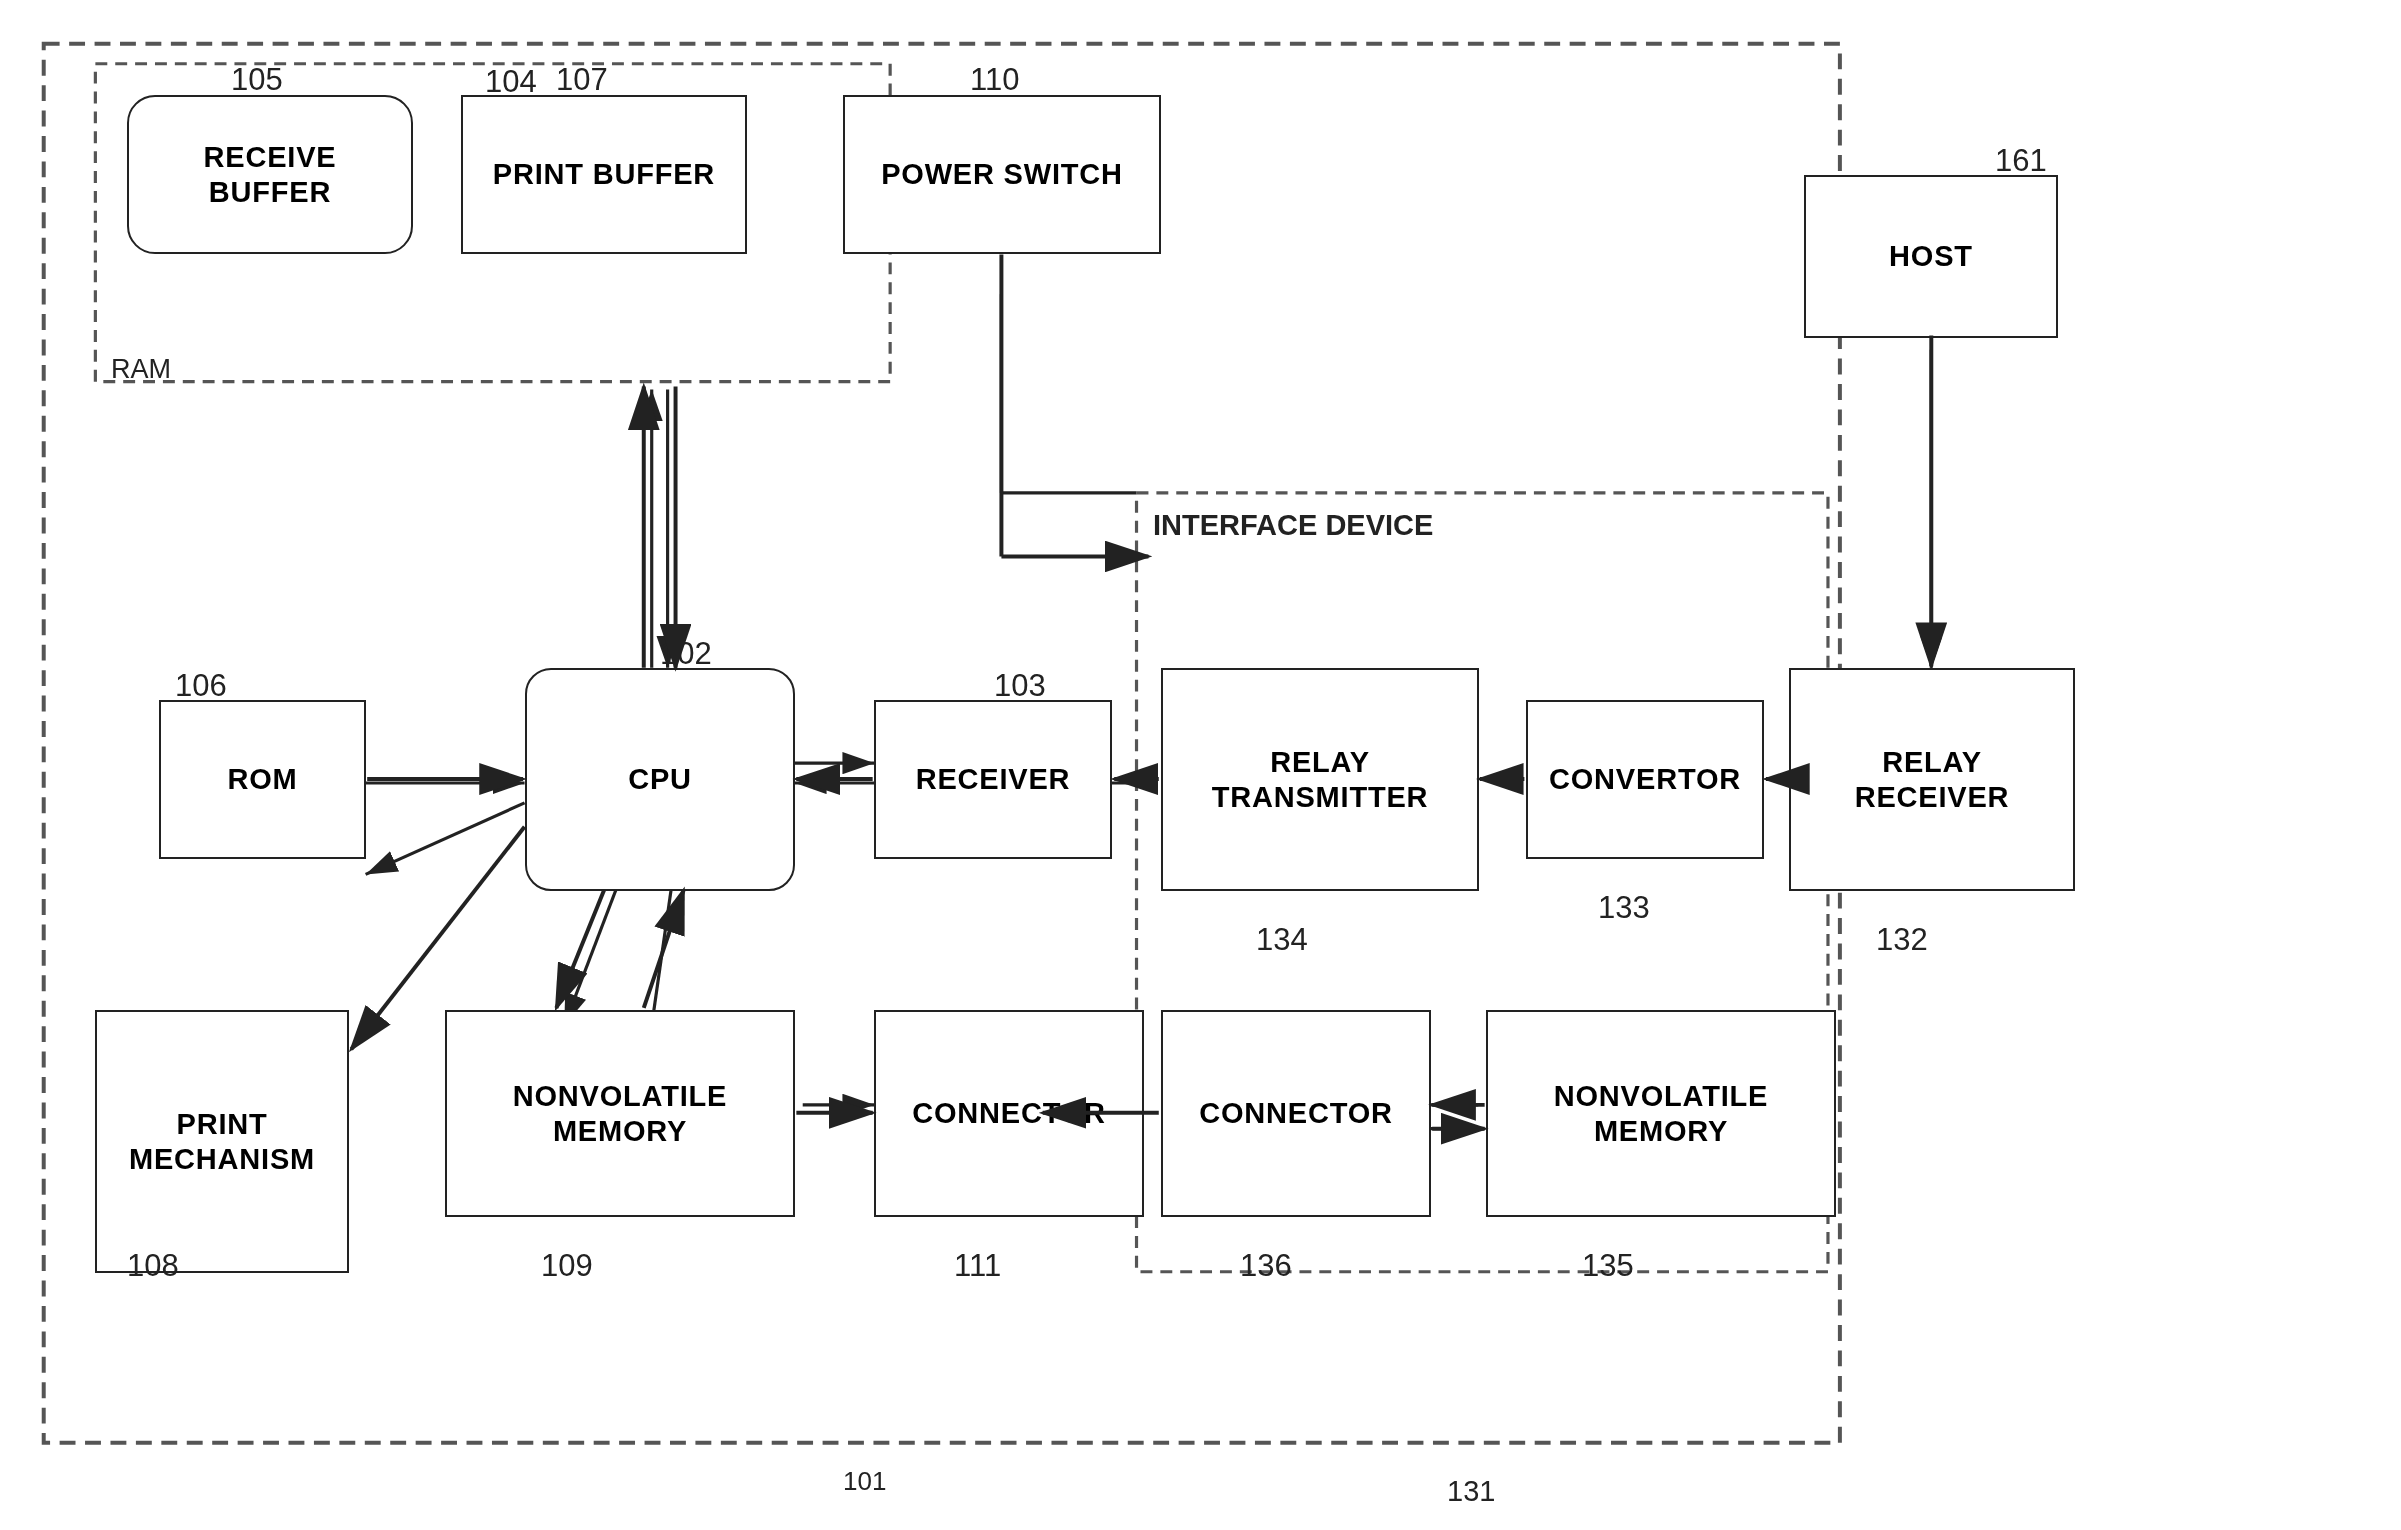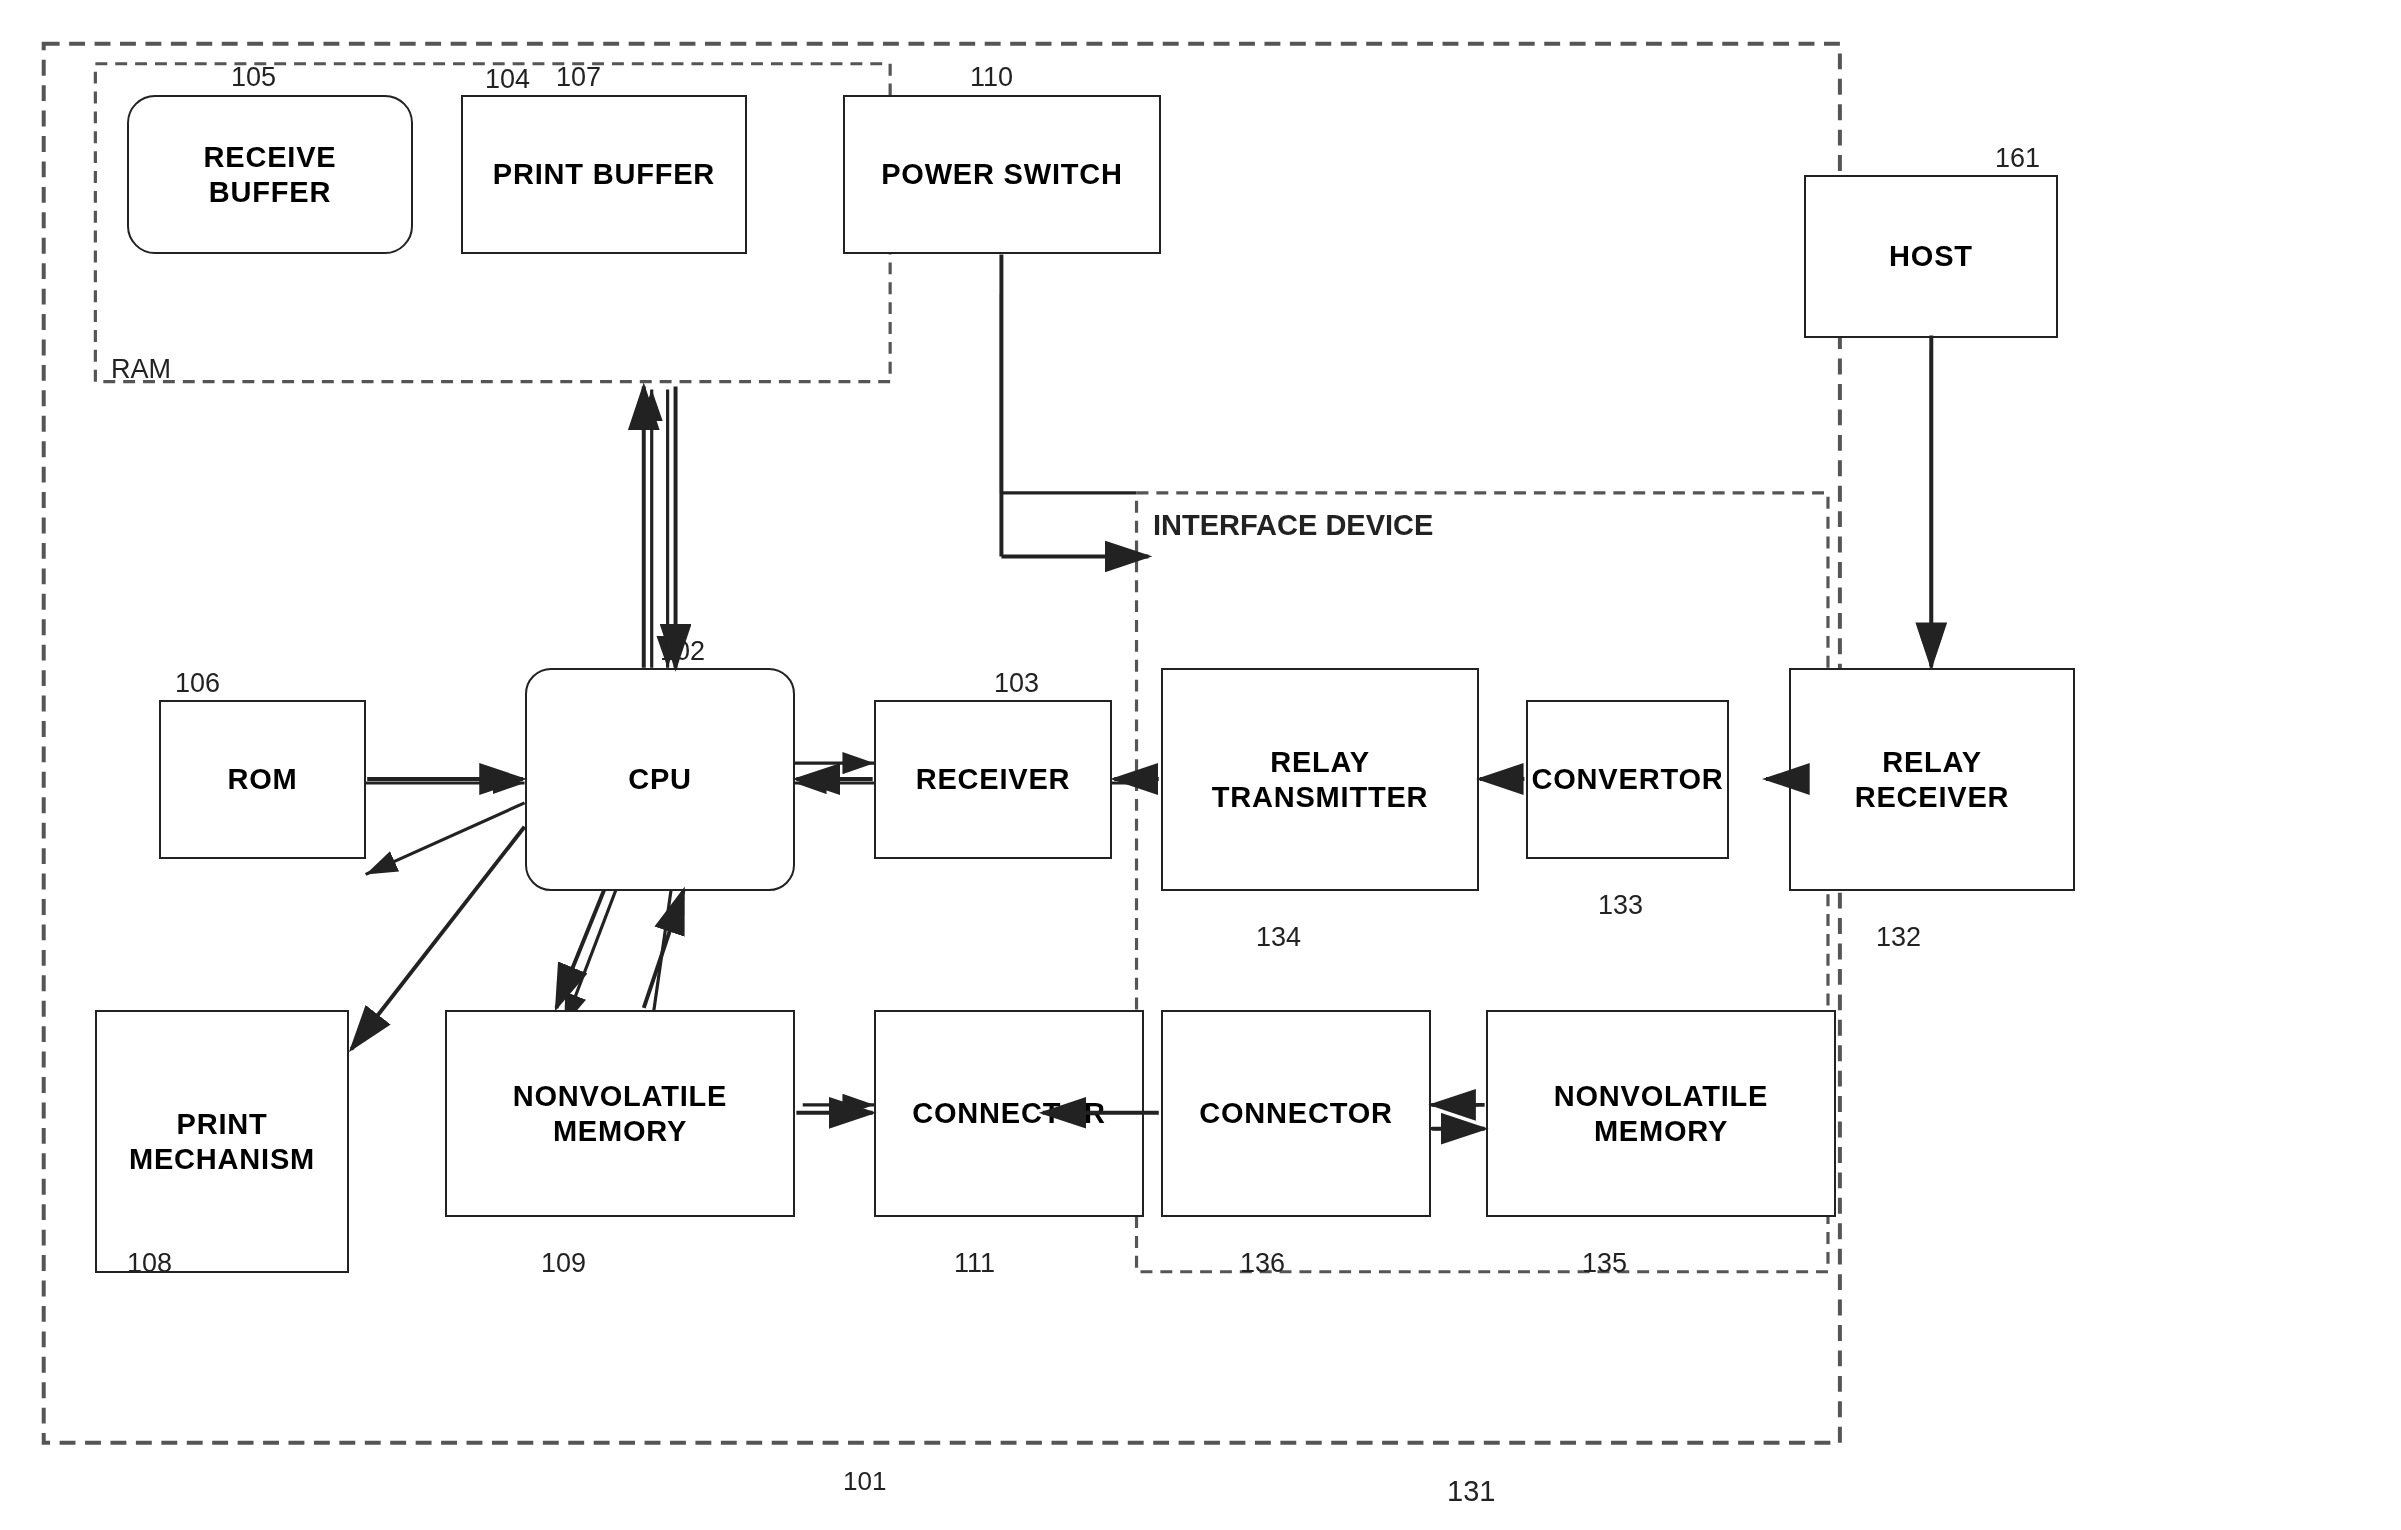--- a/index.html
+++ b/index.html
@@ -35,21 +35,21 @@
 
     .label {
       position: absolute;
       font-size: 27px;
       font-weight: normal;
       color: #222;
     }
 
     .ref-num {
       position: absolute;
-      font-size: 27px;
+      font-size: 31px;
       color: #222;
     }
 
     svg.arrows {
       position: absolute;
       top: 0; left: 0;
       width: 2401px;
       height: 1531px;
       pointer-events: none;
     }
@@ -157,21 +157,21 @@
   </div>
   <div class="ref-num" style="left:954px; top:1248px;">111</div>
 
   <div class="label" style="left:1153px; top:509px; font-size:29px; font-weight:bold;">INTERFACE DEVICE</div>
 
   <div class="block" style="left:1161px; top:668px; width:318px; height:223px;">
     <span>RELAY<br>TRANSMITTER</span>
   </div>
   <div class="ref-num" style="left:1256px; top:922px;">134</div>
 
-  <div class="block" style="left:1526px; top:700px; width:203px; height:159px;align-items:center;">
+  <div class="block" style="left:1526px; top:700px; width:238px; height:159px;align-items:center;">
     <span>CONVERTOR</span>
   </div>
   <div class="ref-num" style="left:1598px; top:890px;">133</div>
 
   <div class="block" style="left:1789px; top:668px; width:286px; height:223px;">
     <span>RELAY<br>RECEIVER</span>
   </div>
   <div class="ref-num" style="left:1876px; top:922px;">132</div>
 
   <div class="block" style="left:1161px; top:1010px; width:270px; height:207px;">

